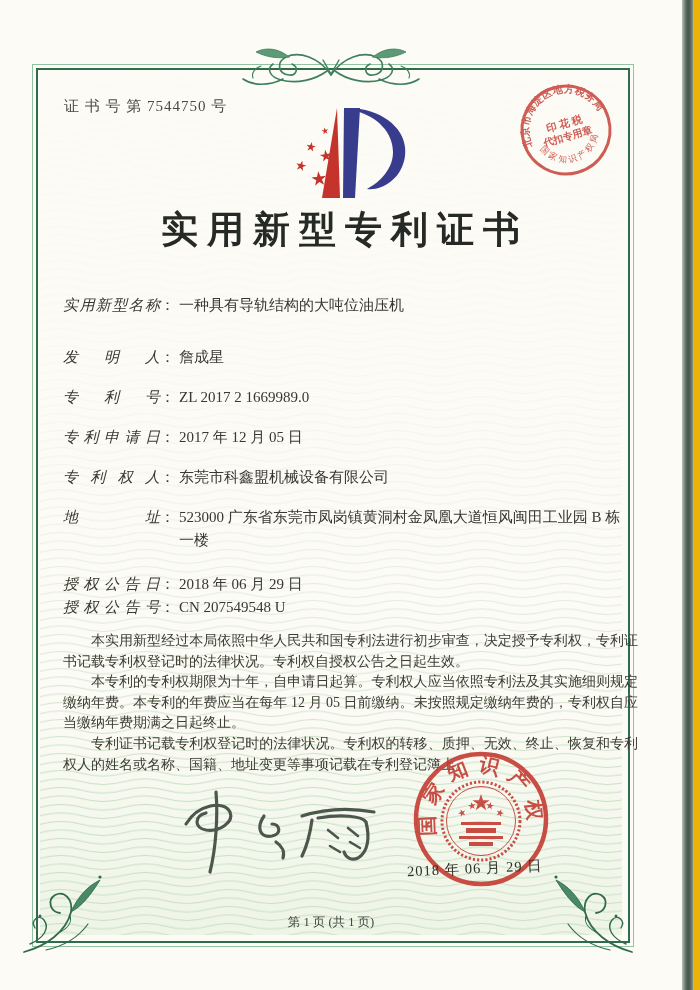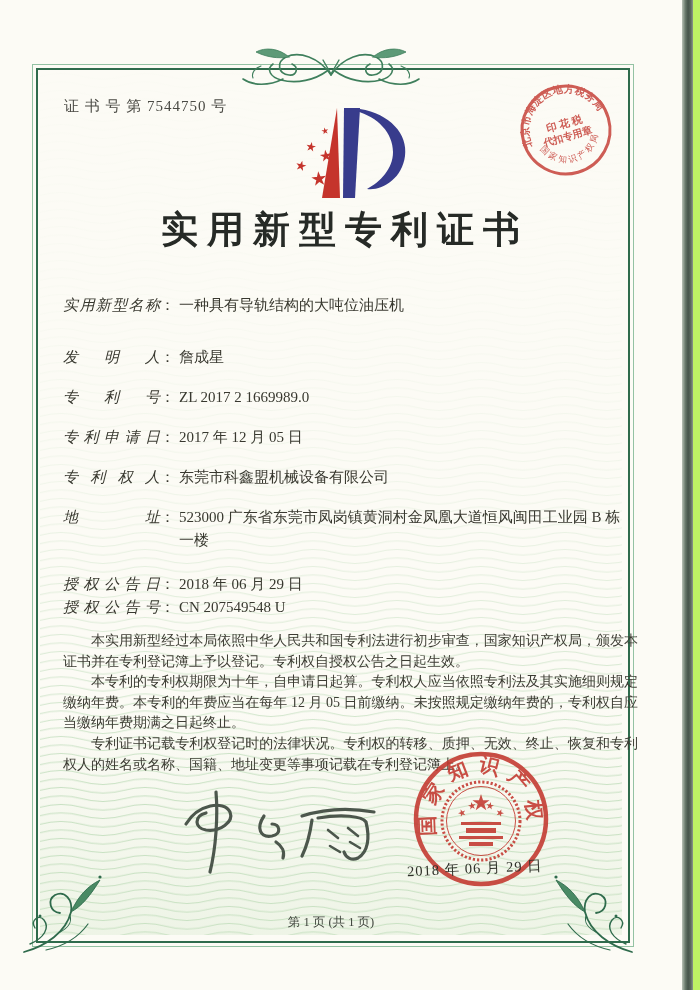--- a/index.html
+++ b/index.html
@@ -1,17 +1,17 @@
 <!DOCTYPE html>
 <html><head>
 <meta charset="utf-8">
 <style>
   html,body{margin:0;padding:0;}
   body{background:#e8e8e4;font-family:"Liberation Serif","DejaVu Serif",serif;}
-  #stage{position:relative;width:700px;height:990px;background:#bef264;overflow:hidden;
+  #stage{position:relative;width:700px;height:990px;background:#eab308;overflow:hidden;
          -webkit-font-smoothing:antialiased;}
   
   #paper{position:absolute;left:0;top:0;width:692px;height:990px;background:#fcfbf5;}
   #paper-edge{position:absolute;left:682px;top:0;width:11px;height:990px;
     background:linear-gradient(90deg,#b9c2b6 0%,#6a7a6c 30%,#46544a 55%,#5c6a5e 80%,#8d998c 100%);}
   
   #frame{position:absolute;left:36px;top:68px;width:590px;height:871px;
     border:2px solid #2f6b4c;outline:1px solid #93c2a3;outline-offset:3px;}
   #waves{position:absolute;left:2px;top:2px;width:582px;height:863px;}
   #wave-fade{position:absolute;left:2px;top:2px;width:582px;height:863px;
@@ -179,21 +179,21 @@
           <span class="fcolon">：</span>
           <span>2018 年 06 月 29 日</span>
       </div>
       <div id="grant-right">
         <span class="flab">授权公告号</span>
           <span class="fcolon">：</span>
           <span>CN 207549548 U</span>
       </div>
     </div>
     <div id="paras">
-      <p>本实用新型经过本局依照中华人民共和国专利法进行初步审查，国家知识产权局，颁发本证书并在专利登记簿上予以登记。专利权自授权公告之日起生效。</p>
+      <p>本实用新型经过本局依照中华人民共和国专利法进行初步审查，决定授予专利权，专利证书记载专利权登记时的法律状况。专利权自授权公告之日起生效。</p>
       <p>本专利的专利权期限为十年，自申请日起算。专利权人应当依照专利法及其实施细则规定缴纳年费。本专利的年费应当在每年 12 月 05 日前缴纳。未按照规定缴纳年费的，专利权自应当缴纳年费期满之日起终止。</p>
       <p>专利证书记载专利权登记时的法律状况。专利权的转移、质押、无效、终止、恢复和专利权人的姓名或名称、国籍、地址变更等事项记载在专利登记簿上。</p>
     </div>
   </div>
 
 
   <svg id="sig-hand" class="abs" width="220" height="90" viewBox="0 0 220 90">
     <g fill="none" stroke="#3f4a40" stroke-width="3.2" stroke-linecap="round" opacity="0.92">
       <path d="M14,38 C26,18 52,14 58,26 C62,36 48,46 34,44 C22,42 22,30 34,27"></path>
       <path d="M44,6 C46,30 44,62 38,86"></path>

